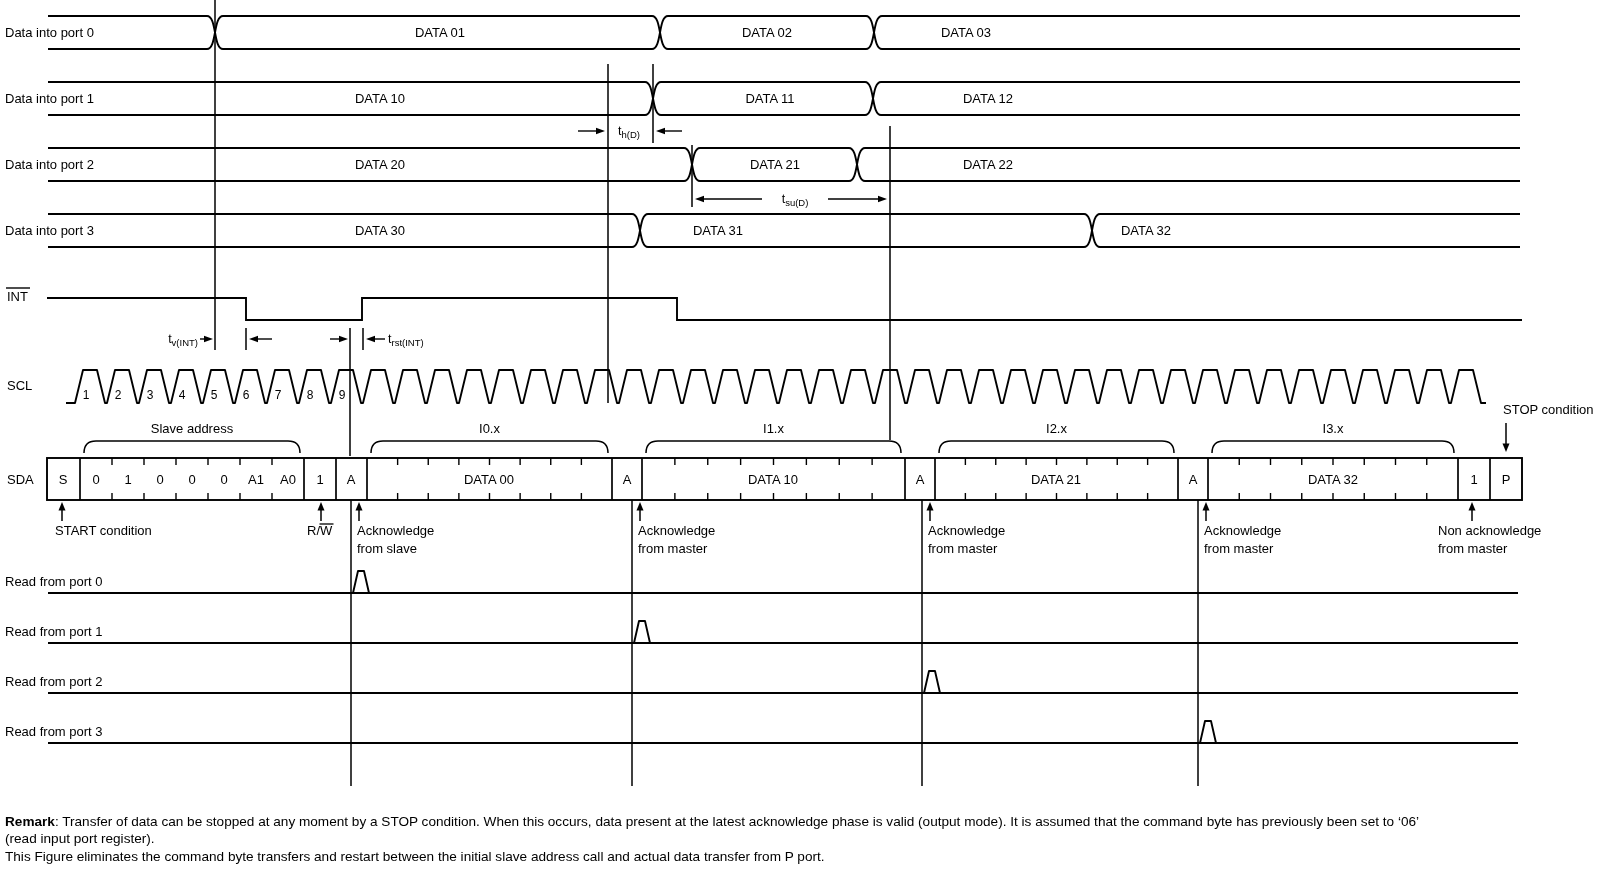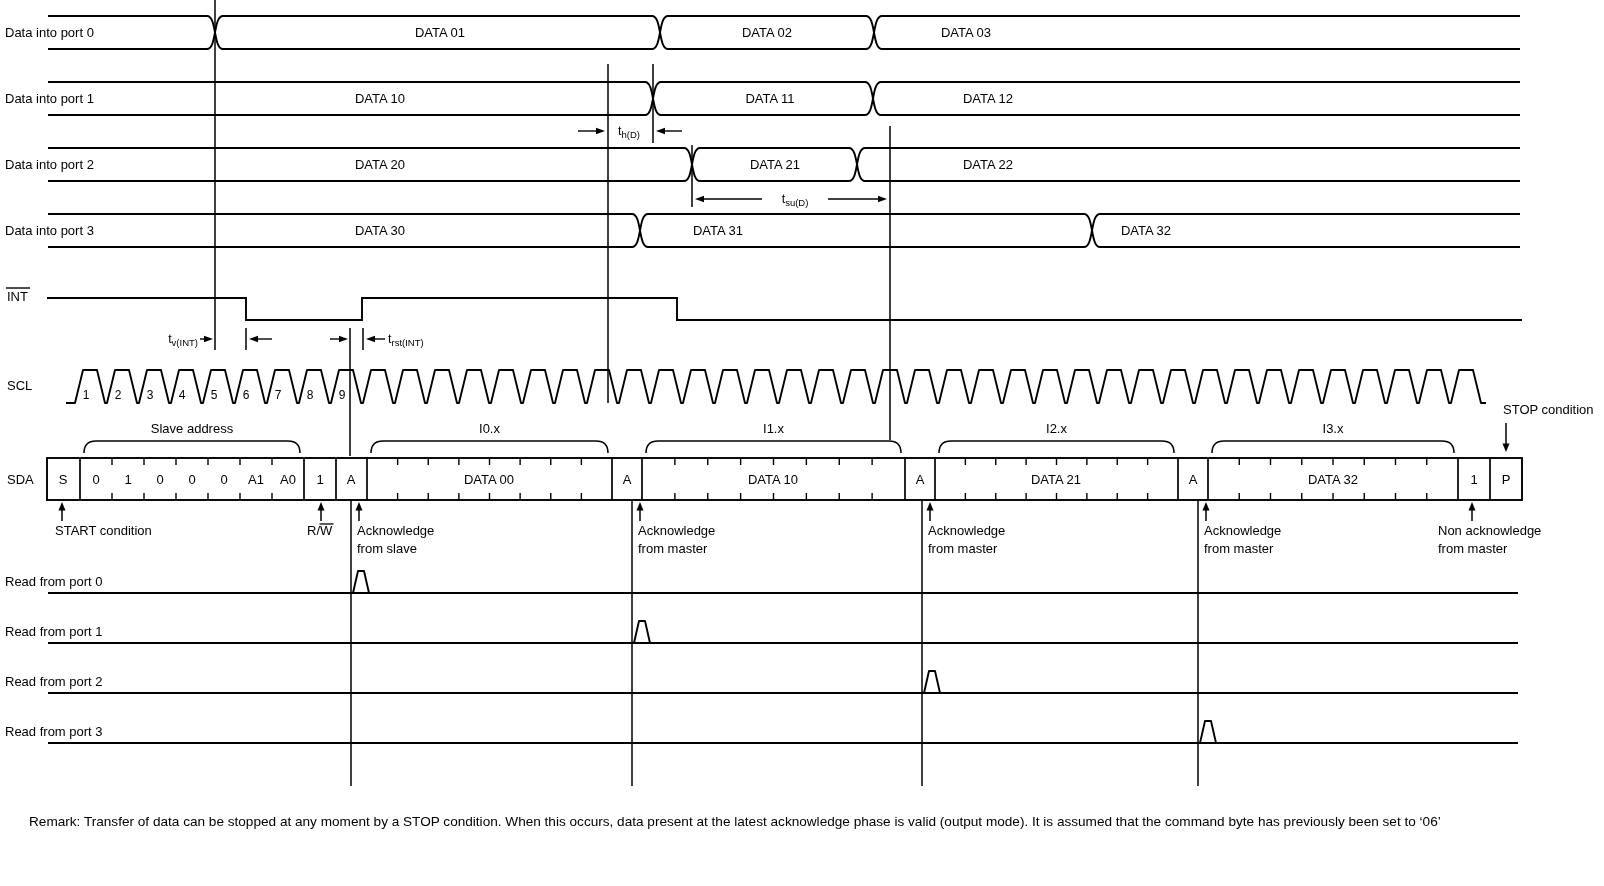--- a/index.html
+++ b/index.html
@@ -2,21 +2,21 @@
 <html><head>
 <meta charset="utf-8">
 <style>
   html,body{margin:0;padding:0;background:#fff;}
   .stage{position:relative;width:1604px;height:886px;background:#fff;overflow:hidden;
          font-family:"Liberation Sans",sans-serif;color:#000;border-radius:8px;}
   svg{position:absolute;left:0;top:0;}
   svg text{font-family:"Liberation Sans",sans-serif;fill:#000;}
   .remark{position:absolute;left:5px;top:813px;font-size:13.6px;line-height:17.4px;
           color:#000;white-space:nowrap;}
-  .remark b{font-weight:normal;margin-left:24px;}
+  .remark b{font-weight:bold;}
 </style>
 </head>
 <body>
 
 <div class="stage">
   <svg id="diagram" width="1604" height="886" viewBox="0 0 1604 886">
       <g>
         <text x="5" y="37" font-size="13" text-anchor="start">Data into port 0</text>
         <path d="M48,16H207M223,16H652M668,16H866M882,16H1520" stroke="#000000" stroke-width="1.9" fill="none"></path>
         <path d="M48,49H207M223,49H652M668,49H866M882,49H1520" stroke="#000000" stroke-width="1.9" fill="none"></path>
@@ -294,14 +294,16 @@
       </g>
       <g>
         <text x="5" y="736" font-size="13" text-anchor="start">Read from port 3</text>
         <line x1="48" y1="743" x2="1518" y2="743" stroke="#000000" stroke-width="1.9"></line>
         <path d="M1200,743 l5,-22 h6 l5,22" stroke="#000000" stroke-width="1.9" fill="none" stroke-linejoin="round"></path>
       </g>
     </svg>
 
   <div class="remark">
     <div><b>Remark</b><span>: Transfer of data can be stopped at any moment by a STOP condition. When this occurs, data present at the latest acknowledge phase is valid (output mode). It is assumed that the command byte has previously been set to ‘06’</span></div>
+    <div>(read input port register).</div>
+    <div>This Figure eliminates the command byte transfers and restart between the initial slave address call and actual data transfer from P port.</div>
   </div>
 </div>
 
 </body></html>

